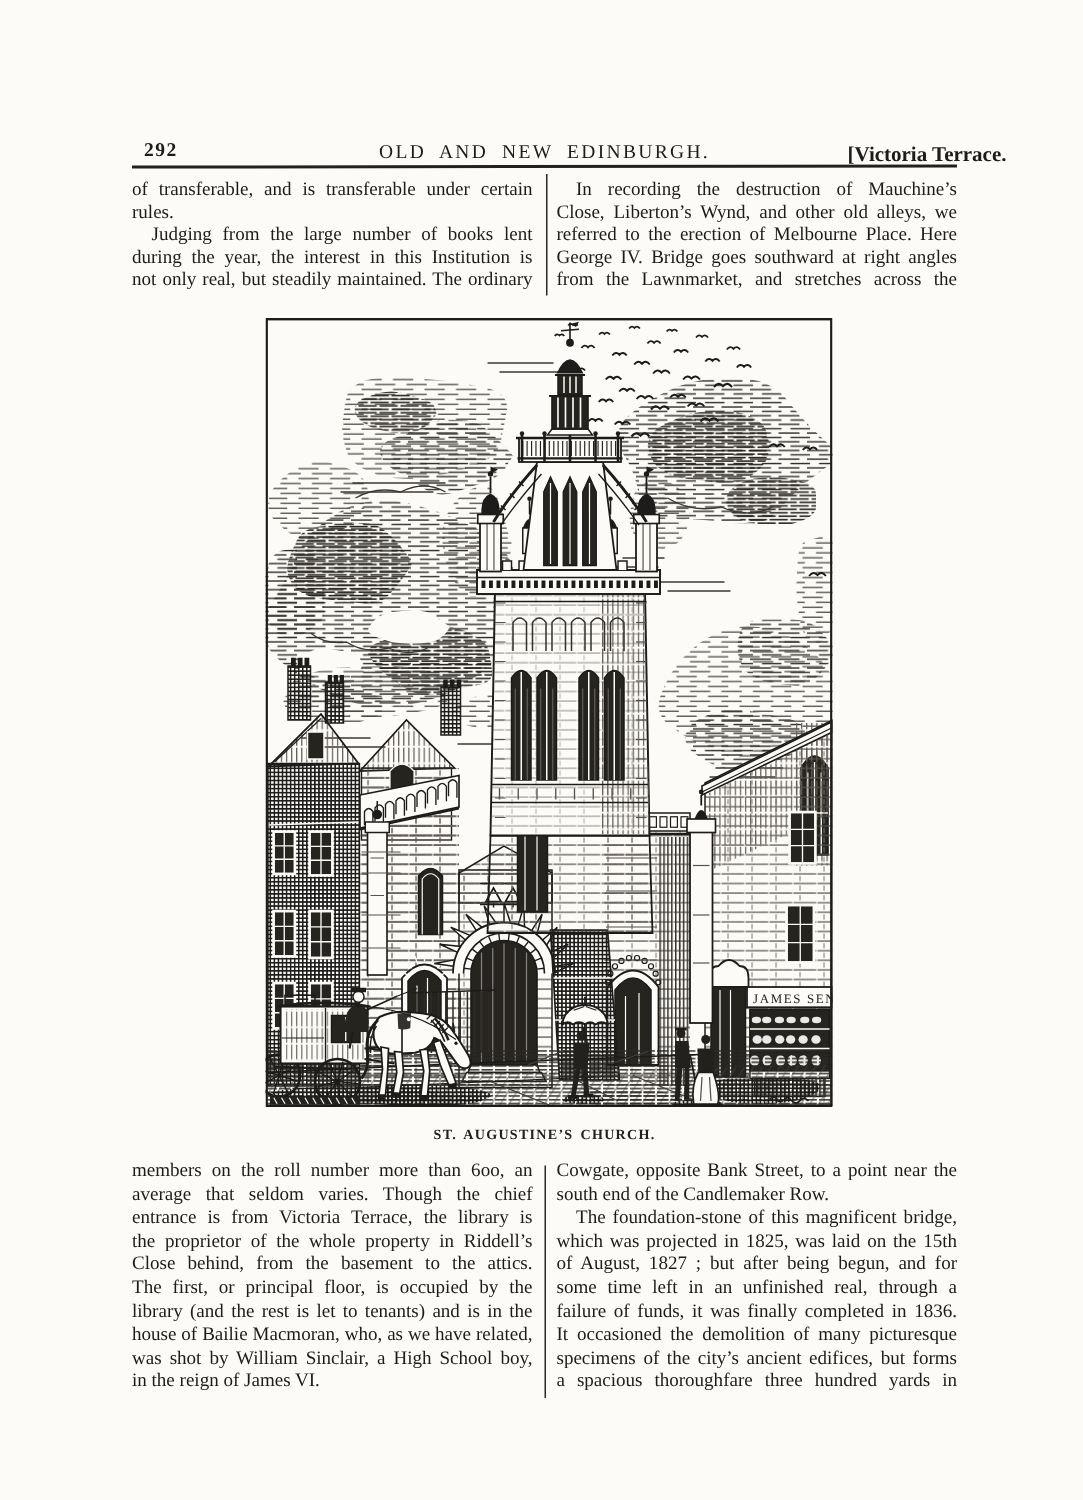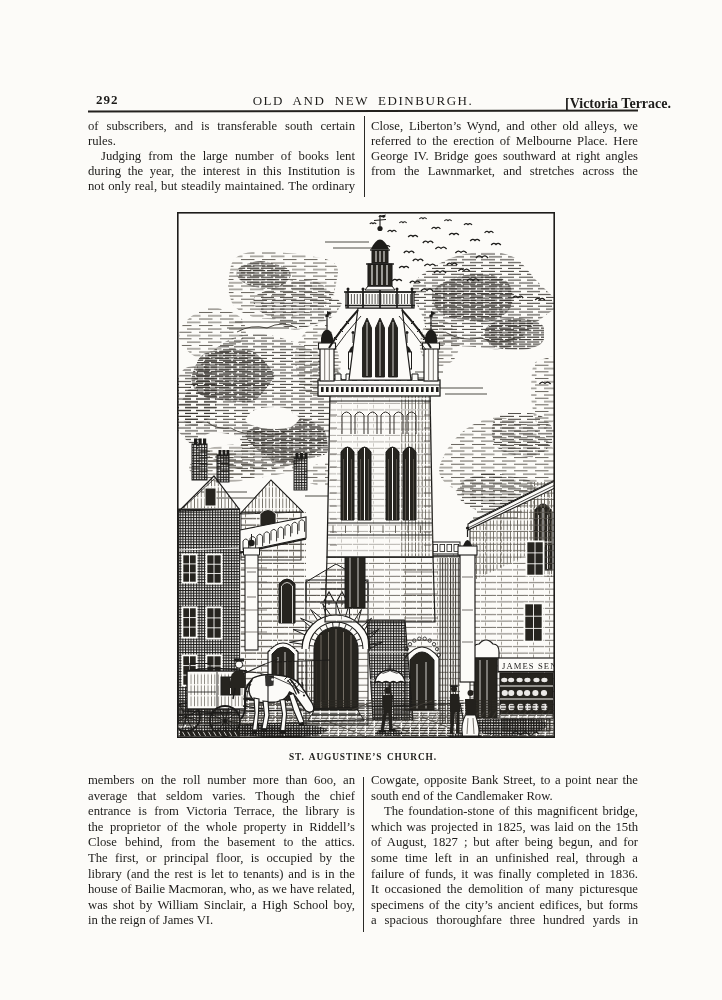--- a/index.html
+++ b/index.html
@@ -37,27 +37,28 @@
 </head>
 <body>
 
 <div id="page">
   <div class="abs" id="pagenum">292</div>
   <div class="abs" id="runhead">OLD AND NEW EDINBURGH.</div>
   <div class="abs" id="headnote">[Victoria Terrace.</div>
   <div class="abs" id="headrule"></div>
 
   <div class="abs col" id="tcl">
-      <div class="tl">of subscribers, and is transferable south certain</div>
+      <div class="tl">of transferable, and is transferable under certain</div>
       <div class="tl end">rules.</div>
       <div class="tl ind">Judging from the large number of books lent</div>
       <div class="tl">during the year, the interest in this Institution is</div>
       <div class="tl">not only real, but steadily maintained.  The ordinary</div>
     </div>
   <div class="abs col" id="tcr">
+      <div class="tl ind">In recording the destruction of Mauchine’s</div>
       <div class="tl">Close, Liberton’s Wynd, and other old alleys, we</div>
       <div class="tl">referred to the erection of Melbourne Place.  Here</div>
       <div class="tl">George IV. Bridge goes southward at right angles</div>
       <div class="tl">from the Lawnmarket, and stretches across the</div>
     </div>
   <div class="abs vdiv" id="vdiv-top"></div>
 
   <svg class="abs" id="engraving" width="378" height="526" viewBox="0 0 378 526">
     <defs>
 <pattern id="ph" width="19" height="5.8" patternUnits="userSpaceOnUse">  

